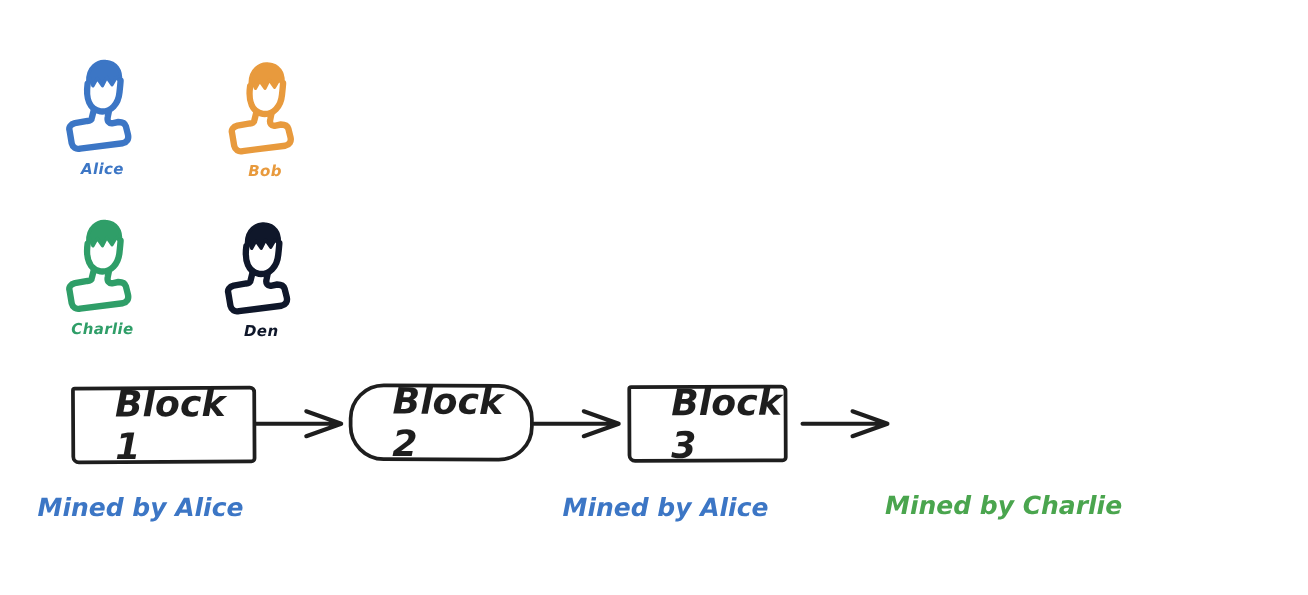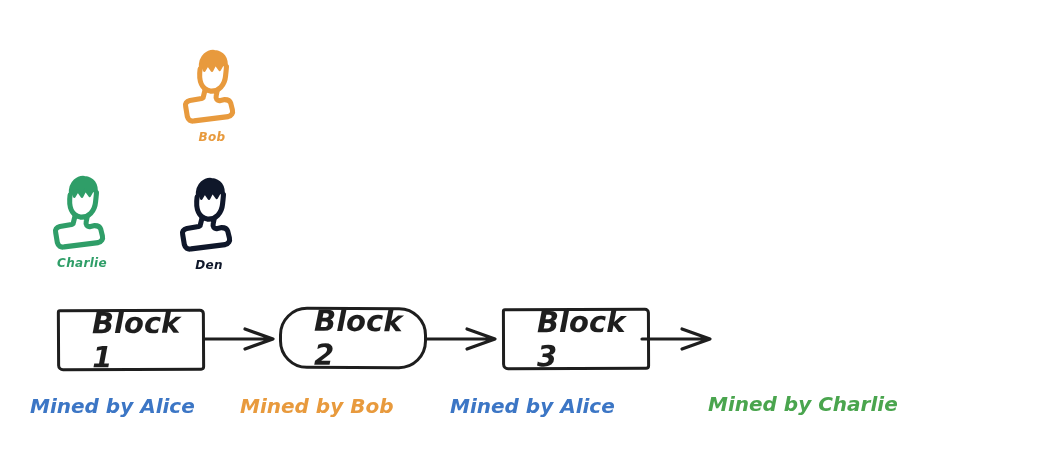--- a/index.html
+++ b/index.html
@@ -32,21 +32,21 @@
     border-radius:3px 5px 4px 6px;
     background:#ffffff;
     display:flex;align-items:center;justify-content:center;
     font-size:29px;font-weight:600;color:#1e1e1e;
     font-style:italic;
     box-sizing:border-box;
     padding-left:32px;
   }
   #block-0{left:57px;top:309px;width:148px;transform:rotate(-.3deg);}
   #block-1{left:279px;top:307px;width:148px;transform:rotate(.25deg);border-radius:28px;}
-  #block-2{left:502px;top:308px;width:148px;transform:rotate(-.2deg);}
+  #block-2{left:502px;top:308px;width:128px;transform:rotate(-.2deg);}
   #block-3{left:717px;top:308px;width:141px;transform:rotate(.2deg);}
 
   
   .arrow{position:absolute;top:326px;width:76px;height:26px;}
   #arrow-0{left:203px;}
   #arrow-1{left:425px;}
   #arrow-2{left:640px;}
   .arrow svg{width:100%;height:100%;display:block;}
 
   
@@ -60,20 +60,28 @@
   #mined-0{left:30px;}
   #mined-1{left:240px;}
   #mined-2{left:450px;}
   #mined-3{left:708px;top:392px;}
 </style>
 </head>
 <body>
 
 <div class="canvas">
 
+  <div class="miner" id="miner-0" style="color: rgb(60, 118, 197);">
+    <svg viewBox="0 0 80 100" aria-hidden="true">
+      <path d="M26 29 C25 14 36 8 43 9 C53 10 58 17 57 28 L53 24 L49 31 L44 24 L40 32 L35 25 L31 32 L28 25 Z" fill="currentColor" stroke="currentColor" stroke-width="3" stroke-linejoin="round"></path>
+      <path d="M26 30 C24 44 28 54 38 56 C48 57 55 49 56 38 C56.5 33 57 29 57 27" fill="none" stroke="currentColor" stroke-width="6" stroke-linecap="round"></path>
+      <path d="M32 54 L30 62 C30 64 28 65 26 65 L14 67 C10 68 8 71 9 74 L11 86 C12 90 15 92 19 91 L59 86 C63 85 65 82 64 78 L62 70 C61 67 58 66 55 66 L50 67 C46 68 44 65 45 61 L46 56" fill="none" stroke="currentColor" stroke-width="6" stroke-linecap="round" stroke-linejoin="round"></path>
+    </svg>
+    <div class="miner-label">Alice</div>
+  </div>
 
   <div class="miner" id="miner-1" style="color: rgb(232, 154, 61);">
     <svg viewBox="0 0 80 100" aria-hidden="true">
       <path d="M26 29 C25 14 36 8 43 9 C53 10 58 17 57 28 L53 24 L49 31 L44 24 L40 32 L35 25 L31 32 L28 25 Z" fill="currentColor" stroke="currentColor" stroke-width="3" stroke-linejoin="round"></path>
       <path d="M26 30 C24 44 28 54 38 56 C48 57 55 49 56 38 C56.5 33 57 29 57 27" fill="none" stroke="currentColor" stroke-width="6" stroke-linecap="round"></path>
       <path d="M32 54 L30 62 C30 64 28 65 26 65 L14 67 C10 68 8 71 9 74 L11 86 C12 90 15 92 19 91 L59 86 C63 85 65 82 64 78 L62 70 C61 67 58 66 55 66 L50 67 C46 68 44 65 45 61 L46 56" fill="none" stroke="currentColor" stroke-width="6" stroke-linecap="round" stroke-linejoin="round"></path>
     </svg>
     <div class="miner-label">Bob</div>
   </div>
 
@@ -115,17 +123,16 @@
       <path d="M2 13 L64 13 M42 3 L70 13 L42 23" fill="none" stroke="#1e1e1e" stroke-width="3.2" stroke-linecap="round" stroke-linejoin="round"></path>
     </svg>
   </div>
   <div class="arrow" id="arrow-2">
     <svg viewBox="0 0 76 26" aria-hidden="true">
       <path d="M2 13 L64 13 M42 3 L70 13 L42 23" fill="none" stroke="#1e1e1e" stroke-width="3.2" stroke-linecap="round" stroke-linejoin="round"></path>
     </svg>
   </div>
 
   <div class="mined-label" id="mined-0" style="color: rgb(60, 118, 197);">Mined by Alice</div>
-  <div class="mined-label" id="mined-1" style="color: rgb(232, 154, 61);">Mined by Bob</div>
   <div class="mined-label" id="mined-2" style="color: rgb(60, 118, 197);">Mined by Alice</div>
   <div class="mined-label" id="mined-3" style="color: rgb(74, 165, 78);">Mined by Charlie</div>
 
 </div>
 
 </body></html>

